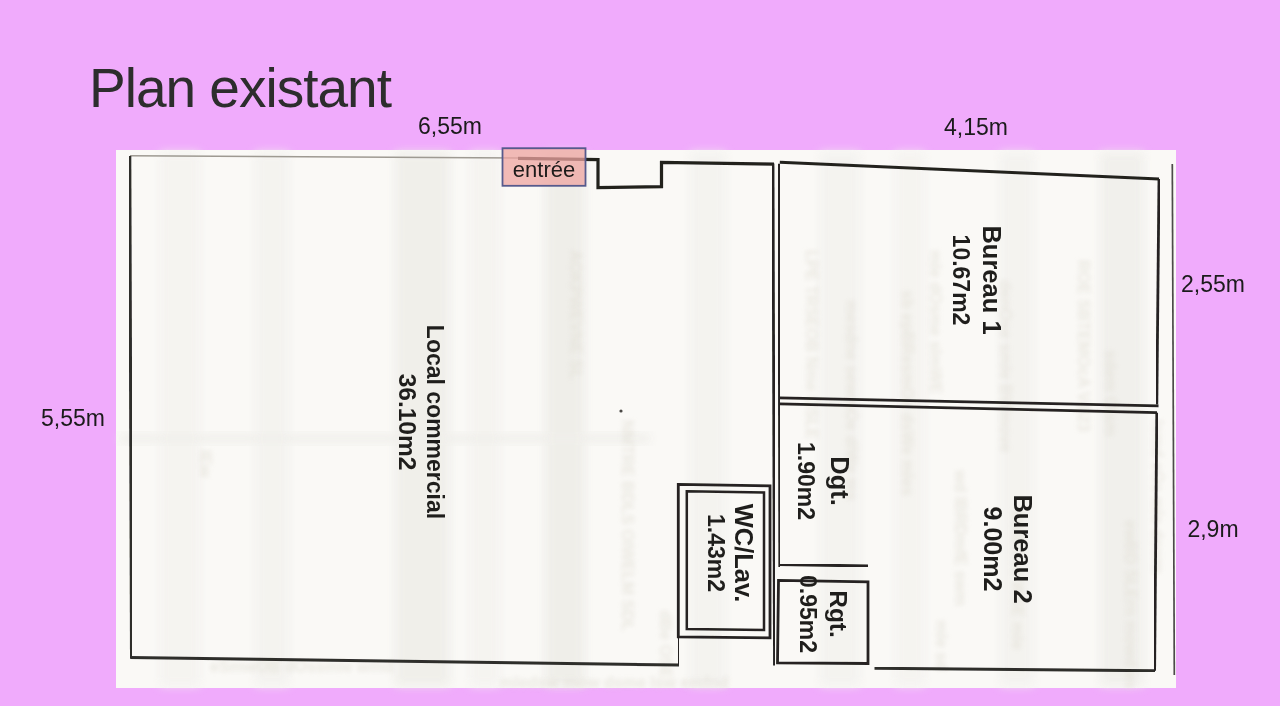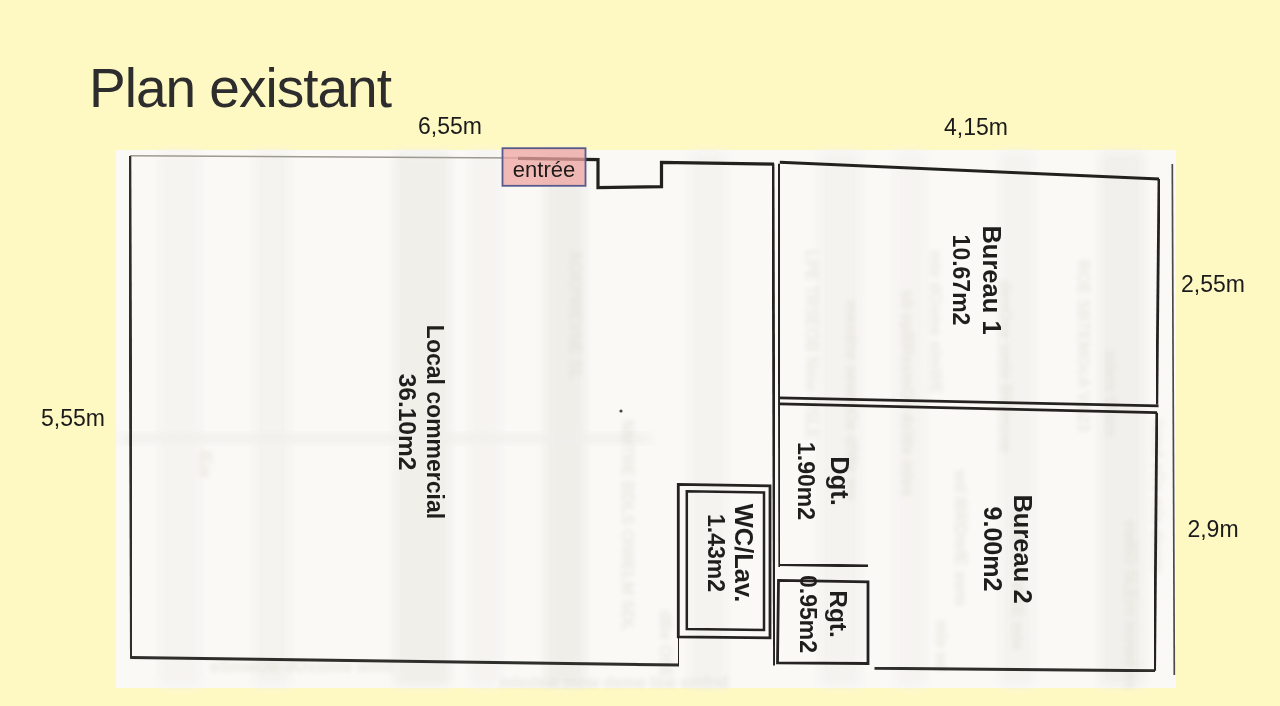--- a/index.html
+++ b/index.html
@@ -1,16 +1,16 @@
 <!DOCTYPE html>
 <html><head>
 <meta charset="utf-8">
 <style>
   html,body{margin:0;padding:0;background:#ffffff;}
-  #page{position:relative;width:1280px;height:706px;background:#fef9c3;overflow:hidden;
+  #page{position:relative;width:1280px;height:706px;background:#f0abfc;overflow:hidden;
         font-family:"Liberation Sans",sans-serif;}
   #title{position:absolute;left:89px;top:61px;font-size:55px;color:#2d2d2d;
          letter-spacing:-1.0px;white-space:nowrap;line-height:1;}
   svg text{font-family:"Liberation Sans",sans-serif;}
 </style>
 </head>
 <body>
 <div id="page">
 
   <div id="title">Plan existant</div>

